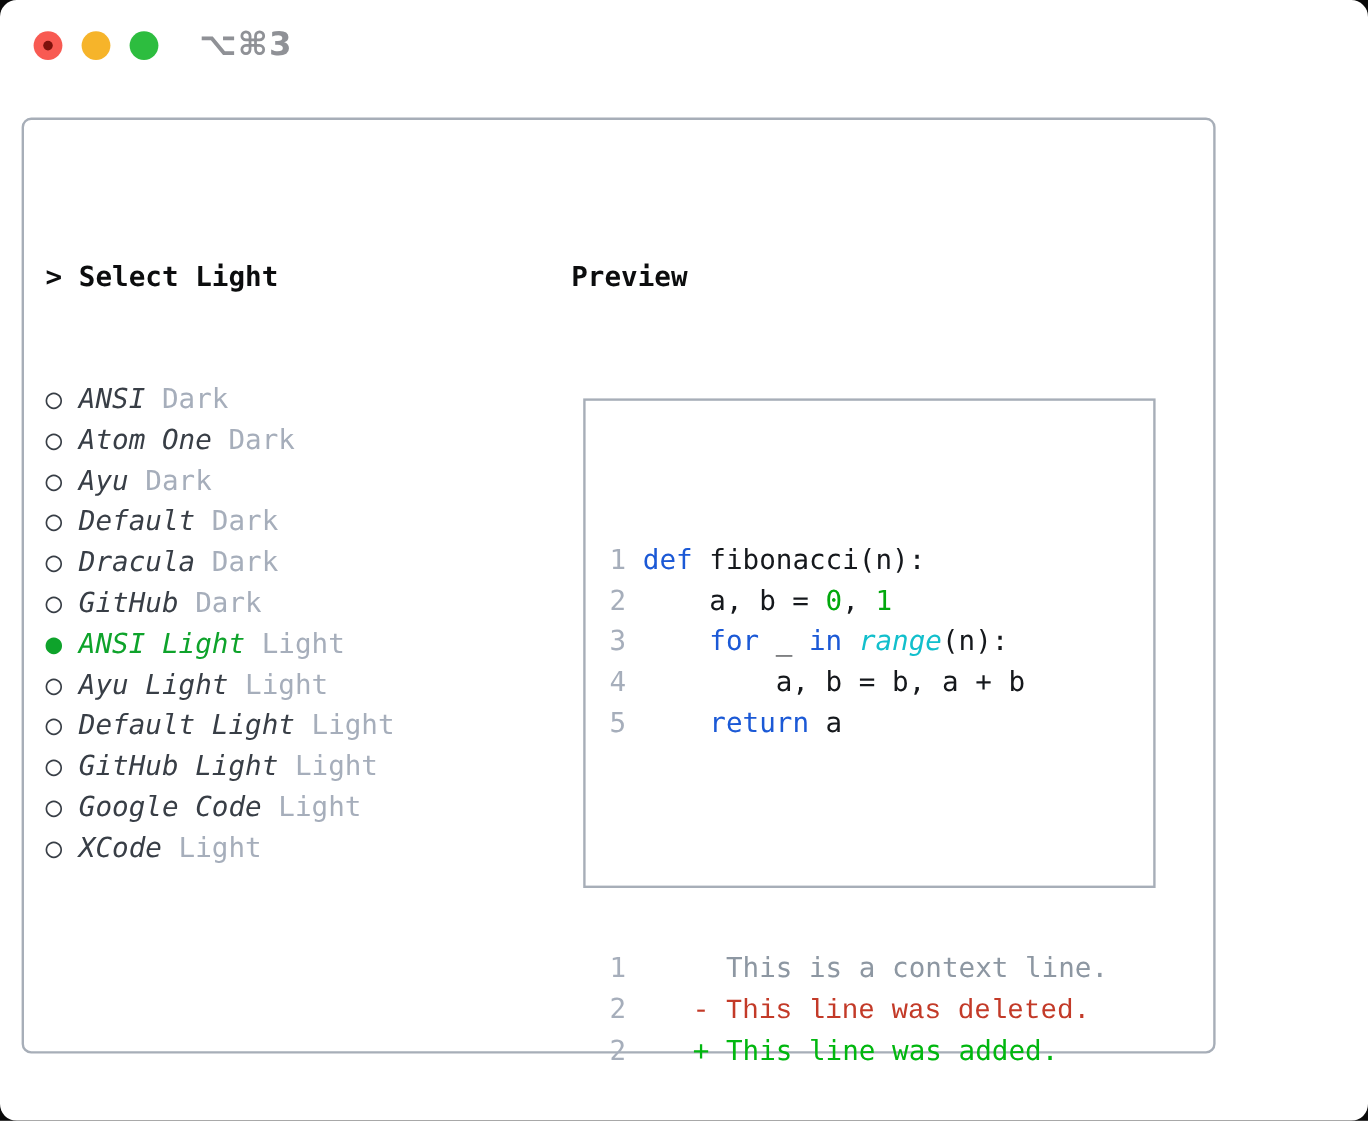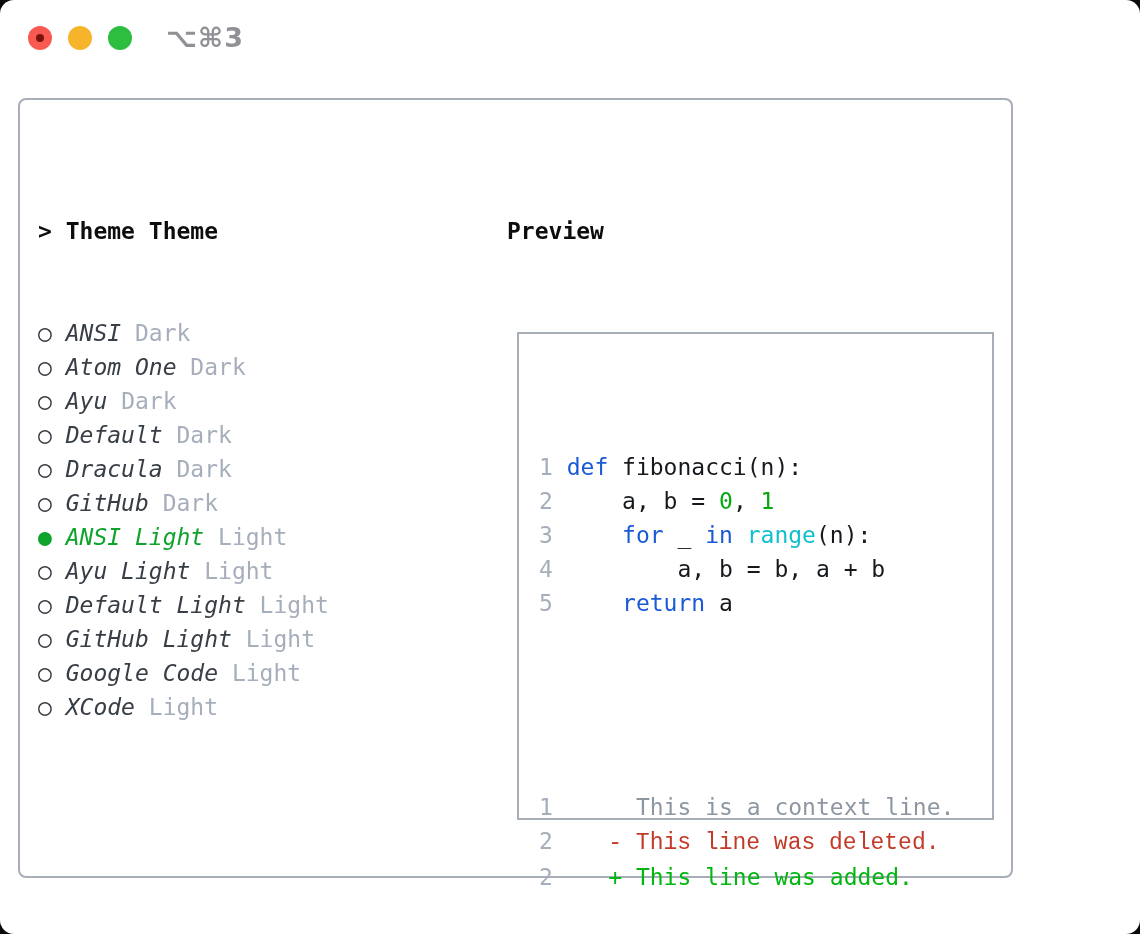--- a/index.html
+++ b/index.html
@@ -25,40 +25,40 @@
   
   .content{
     position:absolute;left:18px;top:98px;width:995px;height:780px;
     border:2px solid var(--c-border);border-radius:8px;background:#fff;box-sizing:border-box;
   }
   .leftcol{
     position:absolute;left:18px;top:46px;font-size:23px;line-height:34px;
     white-space:pre;color:var(--c-text);
   }
   .rightcol{
-    position:absolute;left:487px;top:46px;font-size:23px;line-height:34px;white-space:pre;
+    position:absolute;left:456px;top:46px;font-size:23px;line-height:34px;white-space:pre;
   }
   .hdr{font-weight:bold;color:var(--c-heading);}
   .indent2{padding-left:2ch;}
   .marker{color:var(--c-text);}
   .marker.sel{color:var(--c-accent_green);}
   .tname{color:var(--c-text);font-style:italic;}
   .tname.sel{color:var(--c-accent_green);}
   .muted{color:var(--c-muted);margin-top:24px;}
   .spacer{height:34px;}
   
   .pbox{
-    margin-top:16px;margin-left:10px;width:477px;height:488px;box-sizing:border-box;
+    margin-top:16px;margin-left:10px;width:477px;height:408px;box-sizing:border-box;
     border:2px solid var(--c-border);padding:48px 20px 0 20px;
     white-space:pre;color:var(--c-code);font-size:23px;line-height:34px;background:#fff;
   }
   .ln{display:inline-block;width:1ch;margin-right:1ch;color:var(--c-muted);}
   .tok-plain{color:var(--c-code);}
   .tok-kw{color:var(--c-keyword);}
-  .tok-fn{color:var(--c-builtin);}
+  .tok-fn{color:var(--c-builtin);font-style:italic;}
   .tok-num{color:var(--c-number);}
   .tok-context{color:var(--c-context);}
   .tok-removed{color:var(--c-removed);font-family:Liberation Mono, monospace;}
   .tok-added{color:var(--c-added);margin-top:13px;}
 </style>
 </head>
 <body>
 
 <div class="window">
 
@@ -67,21 +67,21 @@
       <span class="dot"></span>
     </span>
     <span class="light light-min"></span>
     <span class="light light-zoom"></span>
     <span class="title">⌥⌘3</span>
   </div>
 
   <div class="content">
 
     <div class="leftcol">
-      <div class="row"><span class="hdr">&gt;</span><span> </span><span class="hdr">Theme Theme</span></div>
+      <div class="row"><span class="hdr">&gt;</span><span> </span><span class="hdr">Select Light</span></div>
       <div id="theme-list"><div class="row"><span class="marker">○</span> <span class="tname">ANSI</span> <span class="muted">Dark</span></div><div class="row"><span class="marker">○</span> <span class="tname">Atom One</span> <span class="muted">Dark</span></div><div class="row"><span class="marker">○</span> <span class="tname">Ayu</span> <span class="muted">Dark</span></div><div class="row"><span class="marker">○</span> <span class="tname">Default</span> <span class="muted">Dark</span></div><div class="row"><span class="marker">○</span> <span class="tname">Dracula</span> <span class="muted">Dark</span></div><div class="row"><span class="marker">○</span> <span class="tname">GitHub</span> <span class="muted">Dark</span></div><div class="row"><span class="marker sel">●</span> <span class="tname sel">ANSI Light</span> <span class="muted">Light</span></div><div class="row"><span class="marker">○</span> <span class="tname">Ayu Light</span> <span class="muted">Light</span></div><div class="row"><span class="marker">○</span> <span class="tname">Default Light</span> <span class="muted">Light</span></div><div class="row"><span class="marker">○</span> <span class="tname">GitHub Light</span> <span class="muted">Light</span></div><div class="row"><span class="marker">○</span> <span class="tname">Google Code</span> <span class="muted">Light</span></div><div class="row"><span class="marker">○</span> <span class="tname">XCode</span> <span class="muted">Light</span></div></div>
       <div class="spacer"></div>
       
       
       
     </div>
 
     <div class="rightcol">
       <div class="hdr">Preview</div>
       <div class="pbox">

